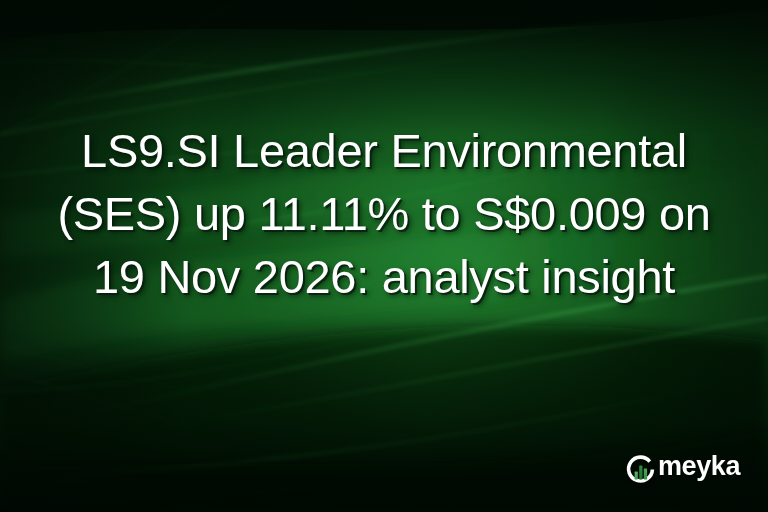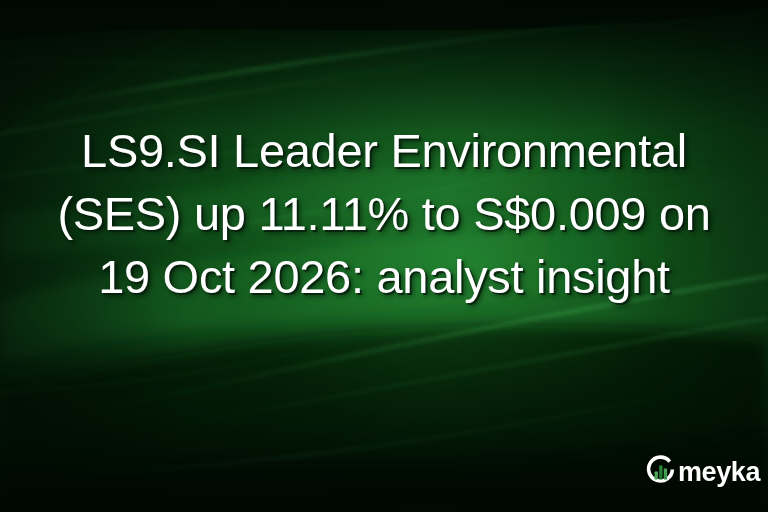--- a/index.html
+++ b/index.html
@@ -60,24 +60,24 @@
     letter-spacing: -0.3px;
     text-shadow:
       2px 2px 0 rgba(6,30,12,0.80),
       3px 3px 5px rgba(0,12,4,0.60);
     white-space: pre-line;
   }
 
   
   .logo {
     position: absolute;
-    right: 8px;
+    right: 28px;
     bottom: 26px;
     display: flex;
-    align-items: flex-end;
+    align-items: flex-start;
     gap: 3px;
   }
   .logo-mark {
     width: 33px;
     height: 33px;
     display: block;
     filter: drop-shadow(0 1px 2px rgba(0,0,0,0.45));
   }
   .logo-word {
     color: #ffffff;
@@ -157,21 +157,21 @@
     <path d="M0,370 C80,392 150,418 330,470" stroke="url(#streakB)" stroke-width="1.1" fill="none" filter="url(#soften)" opacity="0.45"></path>
     <path d="M0,346 C90,368 190,392 420,438" stroke="url(#streakB)" stroke-width="1.0" fill="none" filter="url(#soften)" opacity="0.35"></path>
 
     <path d="M-10,140 C80,96 170,46 250,-10" stroke="#3fbb50" stroke-width="1.1" fill="none" opacity="0.20" filter="url(#soften)"></path>
     <path d="M-10,178 C100,124 210,62 300,-10" stroke="#3fbb50" stroke-width="0.9" fill="none" opacity="0.14" filter="url(#soften)"></path>
   </svg>
 
   <div class="bg-glow"></div>
   <div class="bg-vignette"></div>
 
-  <h1 class="headline">LS9.SI Leader Environmental (SES) up 11.11% to S$0.009 on 19 Oct 2026: analyst insight</h1>
+  <h1 class="headline">LS9.SI Leader Environmental (SES) up 11.11% to S$0.009 on 19 Nov 2026: analyst insight</h1>
 
   <div class="logo">
     <svg class="logo-mark" viewBox="0 0 100 100">
       <defs>
         <linearGradient id="barGrad1" x1="0" y1="0" x2="0" y2="1">
           <stop offset="0%" stop-color="#57b566"></stop>
           <stop offset="100%" stop-color="#3f9a4e"></stop>
         </linearGradient>
         <linearGradient id="barGrad2" x1="0" y1="0" x2="0" y2="1">
           <stop offset="0%" stop-color="#2f8a3e"></stop>

